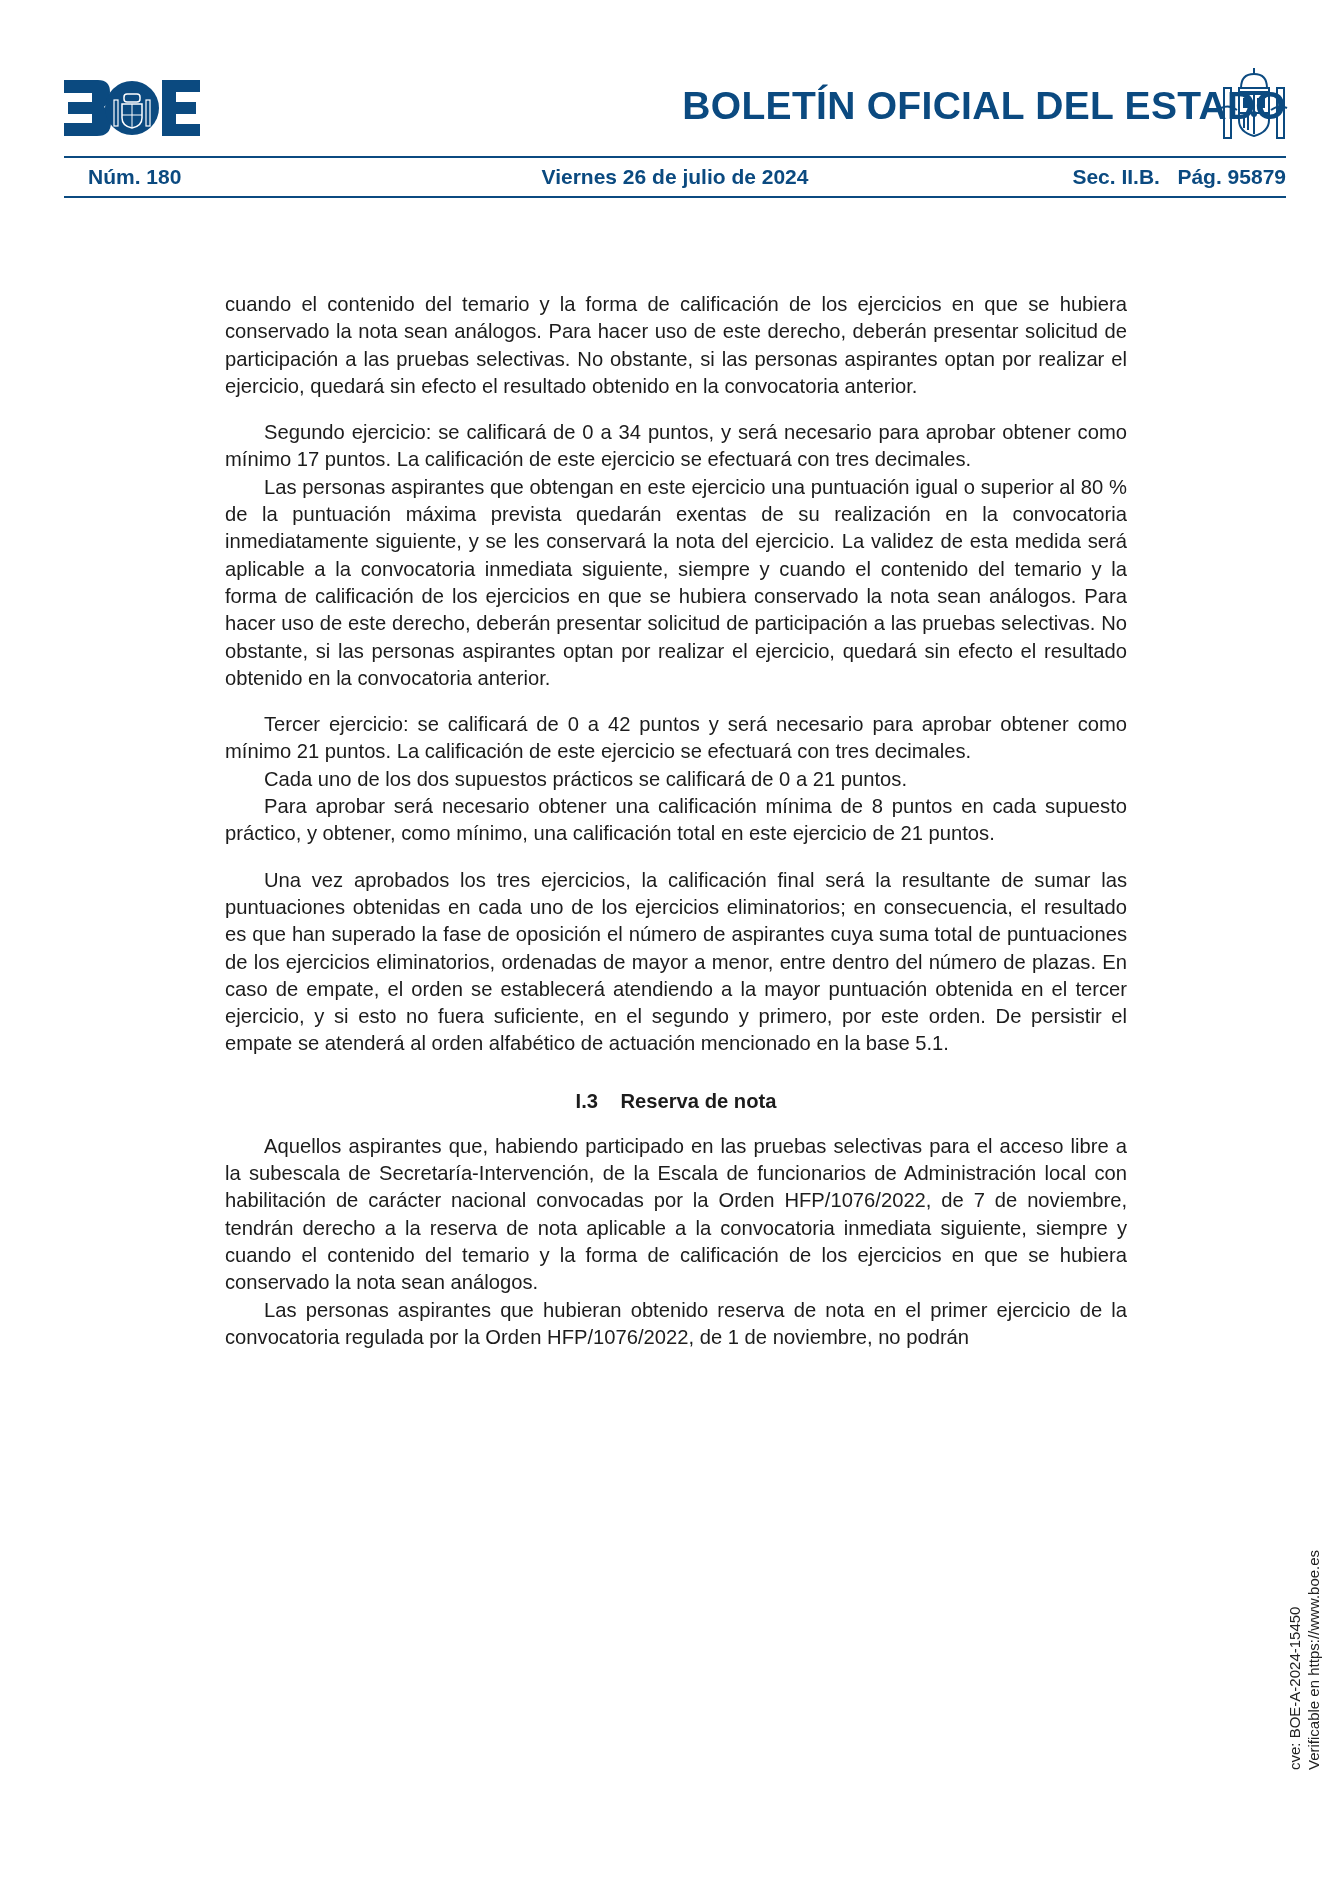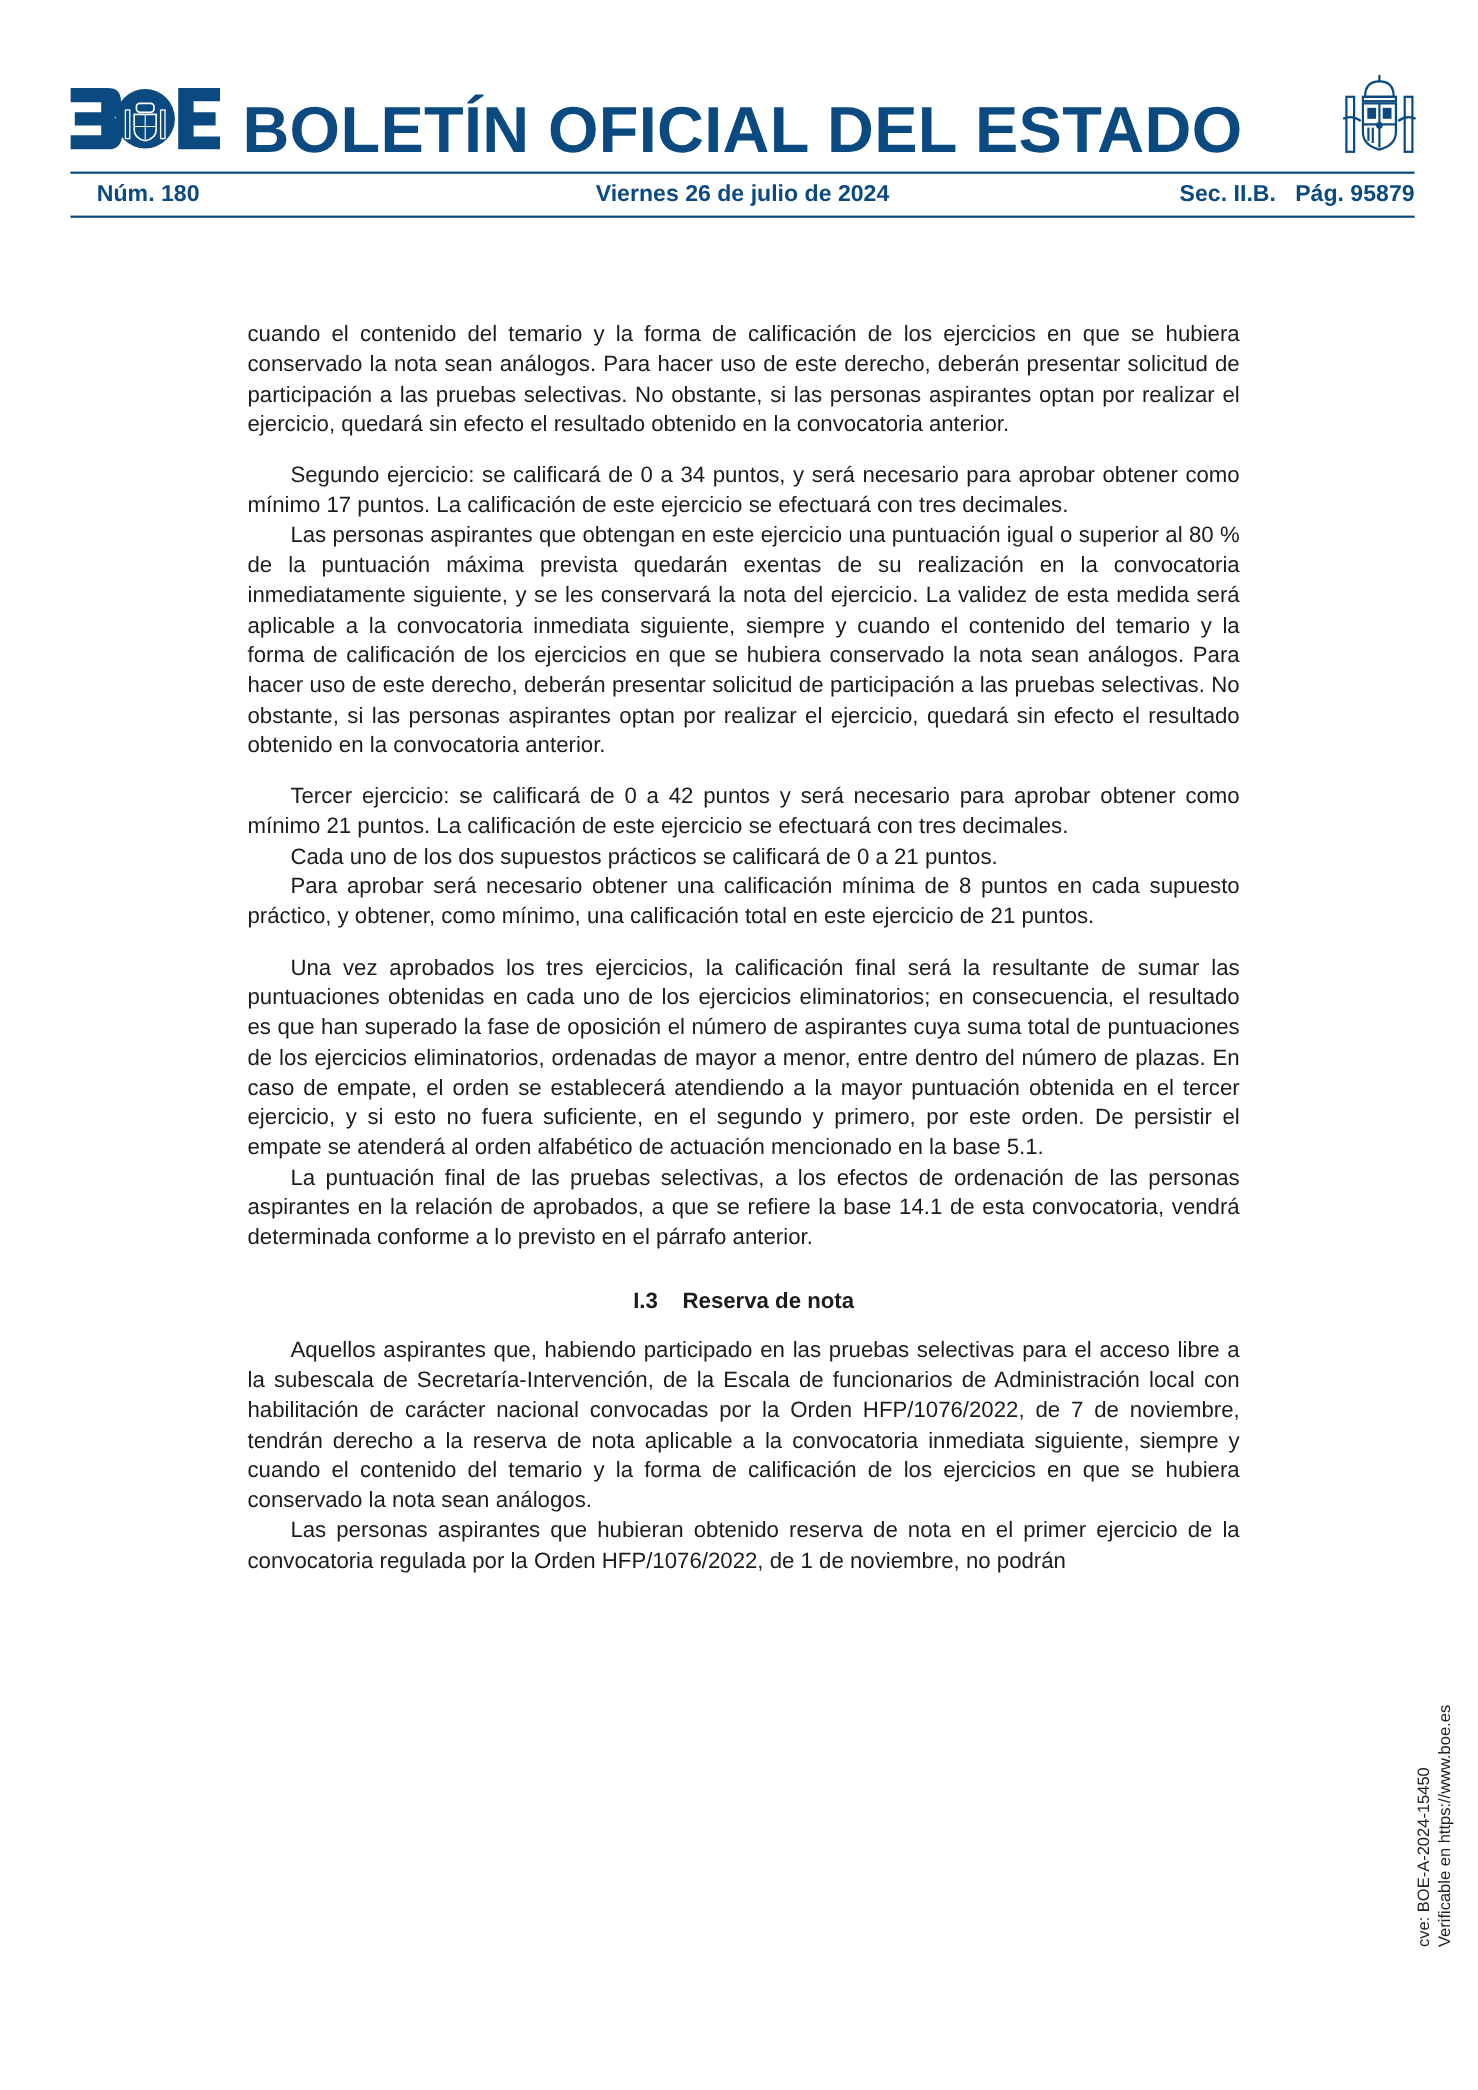--- a/index.html
+++ b/index.html
@@ -1,22 +1,22 @@
 <!DOCTYPE html>
 <html><head>
 <meta charset="utf-8">
 <style>
   html, body { margin: 0; padding: 0; background: #ffffff; }
   body { width: 1344px; height: 1900px; position: relative; overflow: hidden;
          font-family: "Liberation Sans", "DejaVu Sans", sans-serif; color: #1a1a1a; }
 
   .header { position: absolute; left: 64px; top: 78px; width: 1222px; height: 60px; }
   .boe-logo { position: absolute; left: 0; top: 2px; width: 136px; height: 56px; }
-  .title { position: absolute; left: 0; right: 0; top: 6px; text-align: center;
-           font-size: 59px; font-weight: bold; color: #0b4a80; letter-spacing: 0.3px; }
+  .title { position: absolute; left: 0; right: 0; top: 6px; text-align: right;
+           font-size: 39px; font-weight: bold; color: #0b4a80; letter-spacing: 0.3px; }
   .coat { position: absolute; left: 1155px; top: -10px; width: 70px; height: 76px; }
 
   .rule { position: absolute; left: 64px; width: 1222px; height: 0; border-top: 2.5px solid #0b4a80; }
   .rule.top { top: 156px; }
   .rule.bottom { top: 196px; }
 
   .meta { position: absolute; left: 64px; top: 165px; width: 1222px; height: 26px;
           font-size: 21px; font-weight: bold; color: #0b4a80; }
   .meta .num { position: absolute; left: 0; top: 0; margin-left: 24px; }
   .meta .date { position: absolute; left: 0; right: 0; text-align: center; top: 0; }
@@ -85,21 +85,20 @@
 <div class="rule bottom"></div>
 
 <div class="content">
   <p class="noindent">cuando el contenido del temario y la forma de calificación de los ejercicios en que se hubiera conservado la nota sean análogos. Para hacer uso de este derecho, deberán presentar solicitud de participación a las pruebas selectivas. No obstante, si las personas aspirantes optan por realizar el ejercicio, quedará sin efecto el resultado obtenido en la convocatoria anterior.</p>
   <p class="gap">Segundo ejercicio: se calificará de 0 a 34 puntos, y será necesario para aprobar obtener como mínimo 17 puntos. La calificación de este ejercicio se efectuará con tres decimales.</p>
   <p>Las personas aspirantes que obtengan en este ejercicio una puntuación igual o superior al 80 % de la puntuación máxima prevista quedarán exentas de su realización en la convocatoria inmediatamente siguiente, y se les conservará la nota del ejercicio. La validez de esta medida será aplicable a la convocatoria inmediata siguiente, siempre y cuando el contenido del temario y la forma de calificación de los ejercicios en que se hubiera conservado la nota sean análogos. Para hacer uso de este derecho, deberán presentar solicitud de participación a las pruebas selectivas. No obstante, si las personas aspirantes optan por realizar el ejercicio, quedará sin efecto el resultado obtenido en la convocatoria anterior.</p>
   <p class="gap">Tercer ejercicio: se calificará de 0 a 42 puntos y será necesario para aprobar obtener como mínimo 21 puntos. La calificación de este ejercicio se efectuará con tres decimales.</p>
   <p>Cada uno de los dos supuestos prácticos se calificará de 0 a 21 puntos.</p>
   <p>Para aprobar será necesario obtener una calificación mínima de 8 puntos en cada supuesto práctico, y obtener, como mínimo, una calificación total en este ejercicio de 21 puntos.</p>
   <p class="gap">Una vez aprobados los tres ejercicios, la calificación final será la resultante de sumar las puntuaciones obtenidas en cada uno de los ejercicios eliminatorios; en consecuencia, el resultado es que han superado la fase de oposición el número de aspirantes cuya suma total de puntuaciones de los ejercicios eliminatorios, ordenadas de mayor a menor, entre dentro del número de plazas. En caso de empate, el orden se establecerá atendiendo a la mayor puntuación obtenida en el tercer ejercicio, y si esto no fuera suficiente, en el segundo y primero, por este orden. De persistir el empate se atenderá al orden alfabético de actuación mencionado en la base 5.1.</p>
-  <p>La puntuación final de las pruebas selectivas, a los efectos de ordenación de las personas aspirantes en la relación de aprobados, a que se refiere la base 14.1 de esta convocatoria, vendrá determinada conforme a lo previsto en el párrafo anterior.</p>
   <h3>I.3    Reserva de nota</h3>
   <p>Aquellos aspirantes que, habiendo participado en las pruebas selectivas para el acceso libre a la subescala de Secretaría-Intervención, de la Escala de funcionarios de Administración local con habilitación de carácter nacional convocadas por la Orden HFP/1076/2022, de 7 de noviembre, tendrán derecho a la reserva de nota aplicable a la convocatoria inmediata siguiente, siempre y cuando el contenido del temario y la forma de calificación de los ejercicios en que se hubiera conservado la nota sean análogos.</p>
   <p>Las personas aspirantes que hubieran obtenido reserva de nota en el primer ejercicio de la convocatoria regulada por la Orden HFP/1076/2022, de 1 de noviembre, no podrán</p>
 </div>
 
 <div class="side-note">
   <div>cve: BOE-A-2024-15450</div>
   <div>Verificable en https://www.boe.es</div>
 </div>
 

